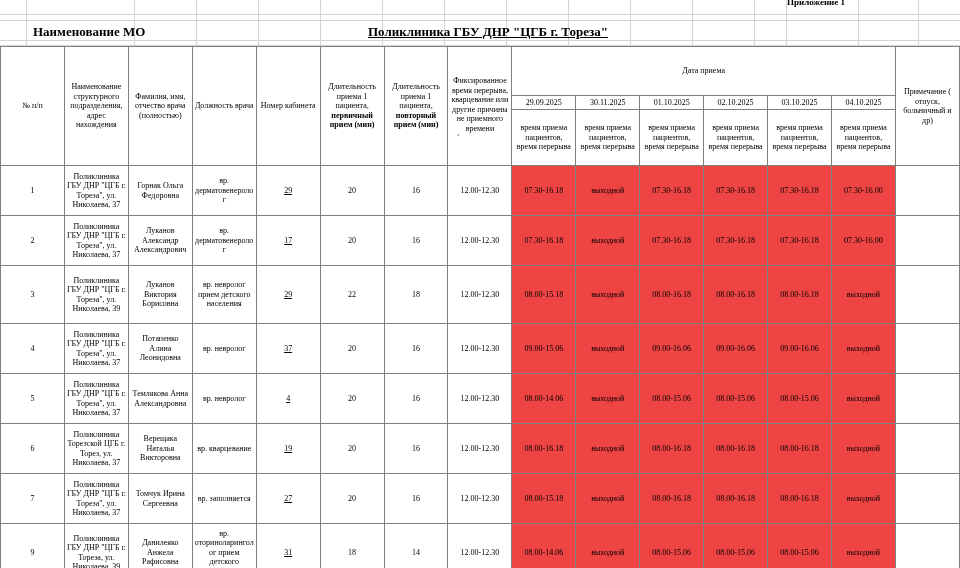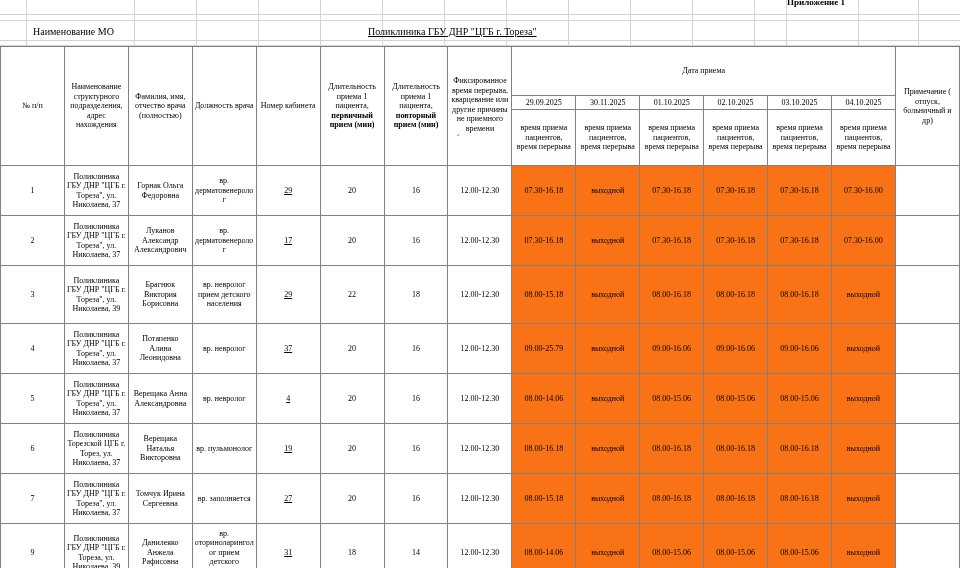--- a/index.html
+++ b/index.html
@@ -31,22 +31,22 @@
   .gridline-h {
     position: absolute;
     left: 0;
     height: 1px;
     background: #d4d4d4;
   }
 
   
   .banner {
     position: absolute;
-    font-weight: normal;
-    font-size: 10px;
+    font-weight: bold;
+    font-size: 13px;
     white-space: nowrap;
     line-height: 11px;
   }
   #appendix-label {
     left: 787px;
     top: -3px;
     font-size: 9px;
     font-weight: bold;
     line-height: 11px;
     width: 70px;
@@ -96,21 +96,21 @@
   td.cabcol  { width: 32px; text-decoration: underline; }
   td.durcol  { width: 47px; }
   td.fixcol  { width: 62px; }
   td.datecol { width: 68px; }
   td.notecol { width: 55px; }
 
   .hdr-row1 th { height: 46px; }
   .hdr-date-sub { height: 14px; }
   .hdr-date-sub2 { height: 56px; }
 
-  td.green { background: #f97316; }
+  td.green { background: #ef4444; }
   .r-tall { height: 50px; }
   .r-xtall { height: 58px; }
 
   .clip-fix {
     max-height: 60px;
     overflow: hidden;
     display: block;
   }
 </style>
 </head>
@@ -218,21 +218,21 @@
           <td class="datecol green">выходной</td>
           <td class="datecol green">07.30-16.18</td>
           <td class="datecol green">07.30-16.18</td>
           <td class="datecol green">07.30-16.18</td>
           <td class="datecol green">07.30-16.00</td>
           <td class="notecol"></td>
         </tr>
         <tr class="r-xtall">
           <td class="numcol">3</td>
           <td class="unitcol">Поликлиника ГБУ ДНР  "ЦГБ г. Тореза", ул. Николаева, 39</td>
-          <td class="fiocol">Брагнюк Виктория Борисовна</td>
+          <td class="fiocol">Луканов Виктория Борисовна</td>
           <td class="postcol">вр. невролог прием детского населения</td>
           <td class="cabcol">29</td>
           <td class="durcol">22</td>
           <td class="durcol">18</td>
           <td class="fixcol">12.00-12.30</td>
           <td class="datecol green">08.00-15.18</td>
           <td class="datecol green">выходной</td>
           <td class="datecol green">08.00-16.18</td>
           <td class="datecol green">08.00-16.18</td>
           <td class="datecol green">08.00-16.18</td>
@@ -241,50 +241,50 @@
         </tr>
         <tr class="r-tall">
           <td class="numcol">4</td>
           <td class="unitcol">Поликлиника ГБУ ДНР  "ЦГБ г. Тореза", ул. Николаева, 37</td>
           <td class="fiocol">Потапенко Алина Леонидовна</td>
           <td class="postcol">вр. невролог</td>
           <td class="cabcol">37</td>
           <td class="durcol">20</td>
           <td class="durcol">16</td>
           <td class="fixcol">12.00-12.30</td>
-          <td class="datecol green">09.00-25.79</td>
+          <td class="datecol green">09.00-15.06</td>
           <td class="datecol green">выходной</td>
           <td class="datecol green">09.00-16.06</td>
           <td class="datecol green">09.00-16.06</td>
           <td class="datecol green">09.00-16.06</td>
           <td class="datecol green">выходной</td>
           <td class="notecol"></td>
         </tr>
         <tr class="r-tall">
           <td class="numcol">5</td>
           <td class="unitcol">Поликлиника ГБУ ДНР  "ЦГБ г. Тореза", ул. Николаева, 37</td>
-          <td class="fiocol">Верещака Анна Александровна</td>
+          <td class="fiocol">Темлякова Анна Александровна</td>
           <td class="postcol">вр. невролог</td>
           <td class="cabcol">4</td>
           <td class="durcol">20</td>
           <td class="durcol">16</td>
           <td class="fixcol">12.00-12.30</td>
           <td class="datecol green">08.00-14.06</td>
           <td class="datecol green">выходной</td>
           <td class="datecol green">08.00-15.06</td>
           <td class="datecol green">08.00-15.06</td>
           <td class="datecol green">08.00-15.06</td>
           <td class="datecol green">выходной</td>
           <td class="notecol"></td>
         </tr>
         <tr class="r-tall">
           <td class="numcol">6</td>
           <td class="unitcol">Поликлиника Торезской ЦГБ      г. Торез, ул.  Николаева, 37</td>
           <td class="fiocol">Верещака Наталья Викторовна</td>
-          <td class="postcol">вр. пульмонолог</td>
+          <td class="postcol">вр. кварцевание</td>
           <td class="cabcol">19</td>
           <td class="durcol">20</td>
           <td class="durcol">16</td>
           <td class="fixcol">12.00-12.30</td>
           <td class="datecol green">08.00-16.18</td>
           <td class="datecol green">выходной</td>
           <td class="datecol green">08.00-16.18</td>
           <td class="datecol green">08.00-16.18</td>
           <td class="datecol green">08.00-16.18</td>
           <td class="datecol green">выходной</td>

